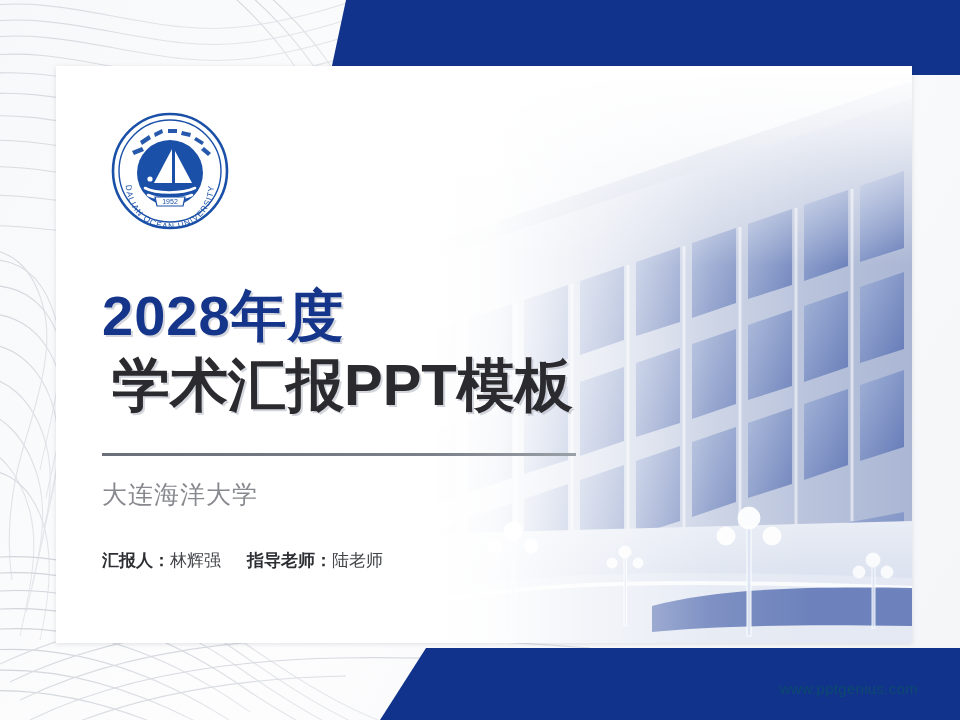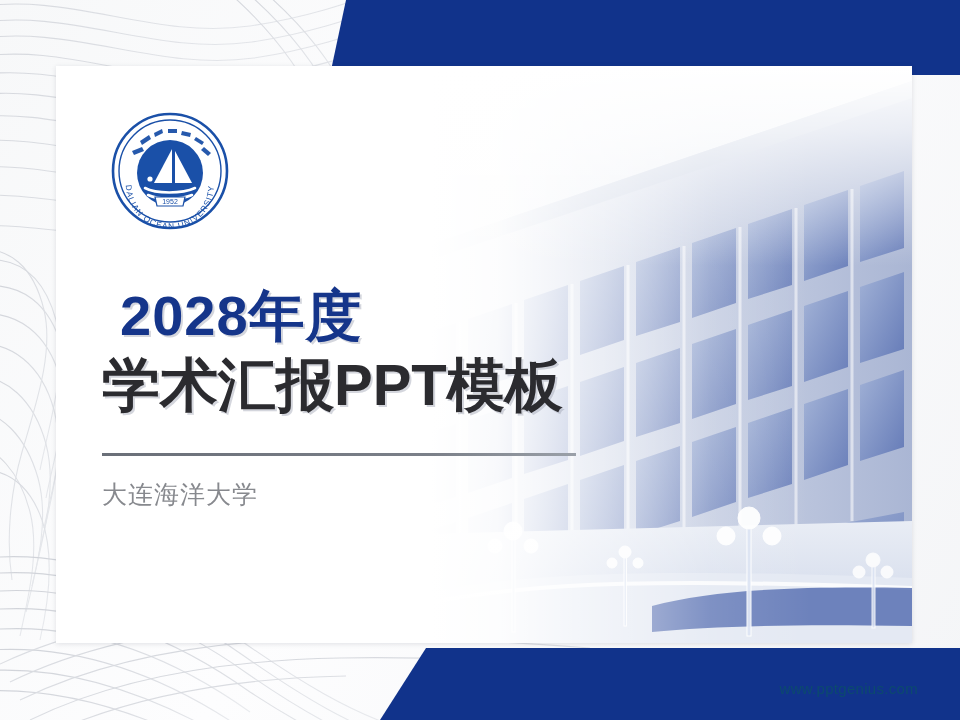--- a/index.html
+++ b/index.html
@@ -38,25 +38,25 @@
     background:linear-gradient(90deg,#ffffff 0%,#ffffff 14%,rgba(255,255,255,.92) 26%,rgba(255,255,255,.55) 42%,rgba(255,255,255,.12) 64%,rgba(255,255,255,0) 82%);}
   .photo-topfade{position:absolute;left:0;right:0;top:0;height:200px;
     background:linear-gradient(180deg,#ffffff 0%,rgba(255,255,255,.75) 32%,rgba(255,255,255,0) 100%);}
 
   
   .content{position:absolute;left:44px;top:0;width:560px;height:577px;z-index:4;}
 
   .logo{position:absolute;left:0px;top:42px;width:140px;height:126px;}
   .logo svg{display:block;width:140px;height:126px;}
 
-  .title-year{position:absolute;left:20px;top:222px;
+  .title-year{position:absolute;left:2px;top:222px;
     font-size:56px;font-weight:bold;color:#15358a;letter-spacing:1px;
     line-height:1;white-space:nowrap;
     text-shadow:2px 2px 0 rgba(160,165,180,.45);}
-  .title-main{position:absolute;left:2px;top:290px;
+  .title-main{position:absolute;left:12px;top:290px;
     font-size:58px;font-weight:bold;color:#2b2b2f;letter-spacing:0px;
     line-height:1;white-space:nowrap;
     text-shadow:2px 2px 0 rgba(160,165,180,.45);}
 
   .divider{position:absolute;left:2px;top:387px;width:474px;height:3px;
     background:linear-gradient(90deg,#6a6f78 0%,#7b8089 70%,#9aa0a8 100%);}
 
   .subtitle{position:absolute;left:2px;top:412px;
     font-size:25px;color:#87898e;letter-spacing:1px;white-space:nowrap;}
 
@@ -305,19 +305,22 @@
       </div>
 
       <div class="title-year">2028年度</div>
 
       <div class="title-main">学术汇报PPT模板</div>
 
       <div class="divider"></div>
 
       <div class="subtitle">大连海洋大学</div>
 
+      <div class="presenter">
+        <span class="lbl">汇报人</span><span class="lbl">：</span><span class="val">林辉强</span><span class="gap"></span><span class="lbl">指导老师</span><span class="lbl">：</span><span class="val">陆老师</span>
+      </div>
 
     </div>
   </div>
 
   <div class="footer-url">www.pptgenius.com</div>
 
 </div>
 
 </body></html>

